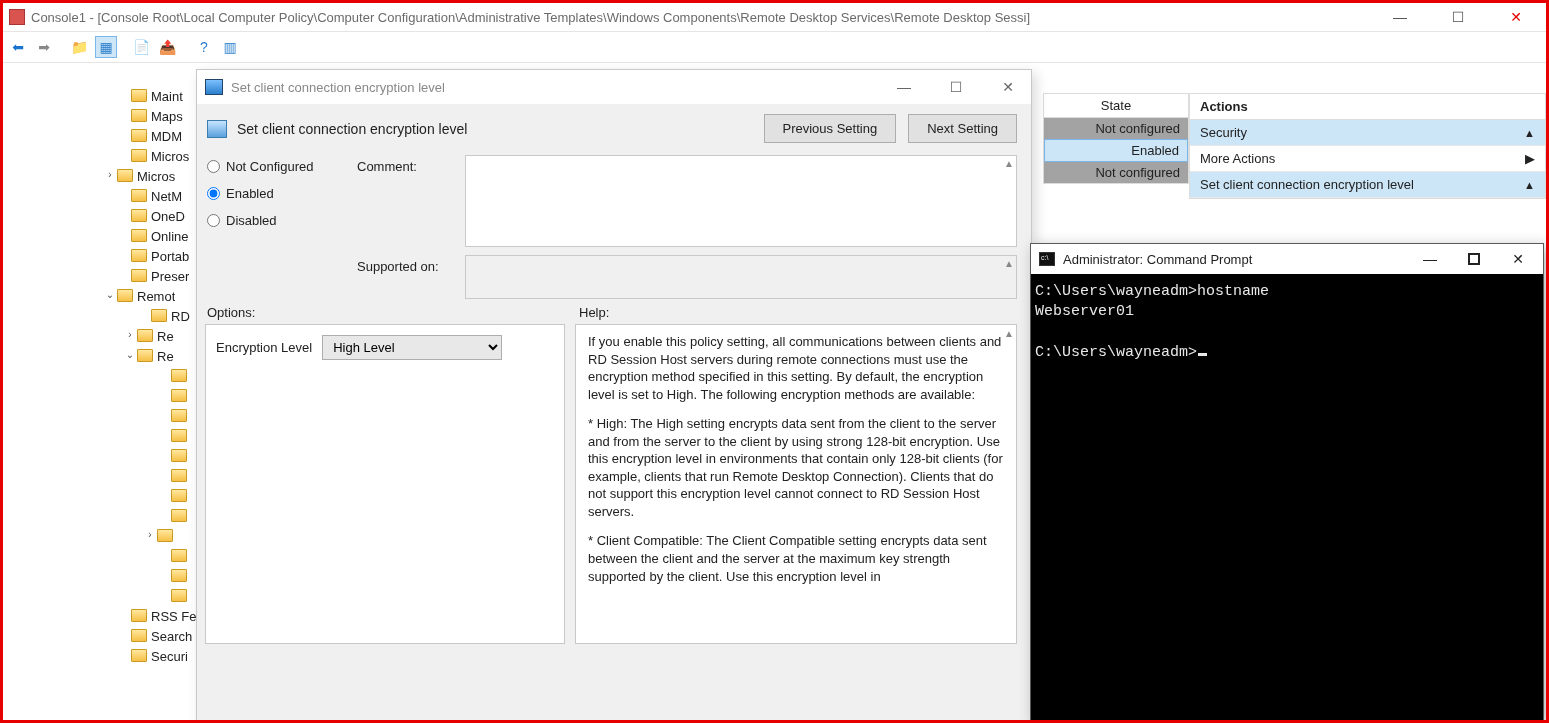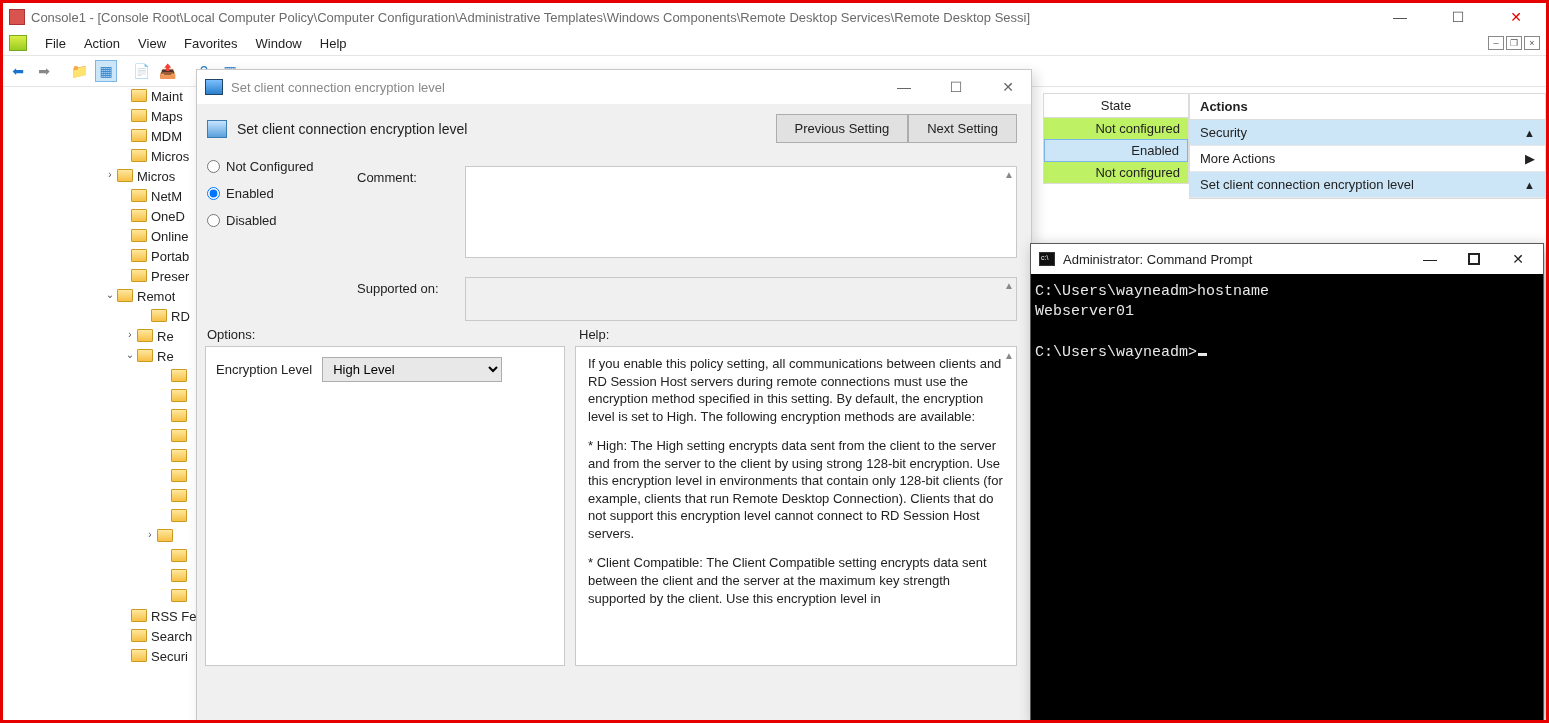--- a/index.html
+++ b/index.html
@@ -110,21 +110,21 @@
     margin: 0 4px 0 0;
     flex: 0 0 auto;
   }
   .tree-label { overflow: hidden; text-overflow: clip; }
 
   
   .gridpane {
     position: absolute;
     top: 4px; left: 1040px; width: 146px;
     border: 1px solid #dcdcdc;
-    background: #bef264;
+    background: #a3a3a3;
     font-size: 13px;
   }
   .grid-head {
     border-bottom: 1px solid #dcdcdc;
     background: #fff;
     text-align: center;
     padding: 4px 0;
   }
   .grid-cell {
     padding: 3px 8px;
@@ -188,38 +188,38 @@
     display: flex; align-items: center;
     padding: 10px 14px 6px 10px;
     gap: 10px;
   }
   .dlg-header-icon {
     width: 20px; height: 18px;
     background: linear-gradient(#c7e4ff,#5aa0dd);
     border: 1px solid #3a7bb0;
   }
   .dlg-header-title { font-size: 14px; flex: 1; }
-  .dlg-nav { display: flex; }
+  .dlg-nav { display: flex; gap: 12px; }
   .dlg-btn {
     background: #e1e1e1;
     border: 1px solid #adadad;
     padding: 6px 18px;
     font-size: 13px;
     cursor: default;
   }
 
   .opt-block {
     display: flex;
     padding: 6px 14px 2px 10px;
   }
   .radios { width: 150px; display: flex; flex-direction: column; gap: 12px; padding-top: 4px; }
   .radio { display: flex; align-items: center; gap: 6px; cursor: default; }
   .radio input { margin: 0; }
   .kv-col { flex: 1; display: flex; flex-direction: column; gap: 8px; }
-  .kv-row { display: flex; align-items: flex-start; margin-top: 11px; }
+  .kv-row { display: flex; align-items: flex-start; }
   .kv-label { width: 108px; padding-top: 4px; }
   .kv-field {
     flex: 1;
     border: 1px solid #c8c8c8;
     background: #fff;
     padding: 4px 8px;
     min-height: 22px;
   }
   .kv-field.comment { height: 92px; position: relative; }
   .kv-field .sb-up, .kv-field.supported .sb-up {
@@ -330,34 +330,20 @@
   <div class="mmc-titlebar">
     <div class="mmc-title-icon"></div>
     <div class="mmc-title-text">Console1 - [Console Root\Local Computer Policy\Computer Configuration\Administrative Templates\Windows Components\Remote Desktop Services\Remote Desktop Sessi]</div>
     <div class="win-btns">
       <div class="win-btn">—</div>
       <div class="win-btn">☐</div>
       <div class="win-btn close">✕</div>
     </div>
   </div>
 
-  <div class="menubar">
-    <div class="menu-icon"></div>
-    <div class="menu-item">File</div>
-    <div class="menu-item">Action</div>
-    <div class="menu-item">View</div>
-    <div class="menu-item">Favorites</div>
-    <div class="menu-item">Window</div>
-    <div class="menu-item">Help</div>
-    <div class="mdi-controls">
-      <span>–</span>
-      <span>❐</span>
-      <span>×</span>
-    </div>
-  </div>
 
   <div class="toolbar">
     <div class="tb" style="color:#1a73cc">⬅</div>
     <div class="tb" style="color:#888">➡</div>
     <div style="width:6px"></div>
     <div class="tb" style="color:#c99a1f">📁</div>
     <div class="tb sel" style="color:#2a7fcc">▦</div>
     <div style="width:6px"></div>
     <div class="tb">📄</div>
     <div class="tb" style="color:#2a7">📤</div>

